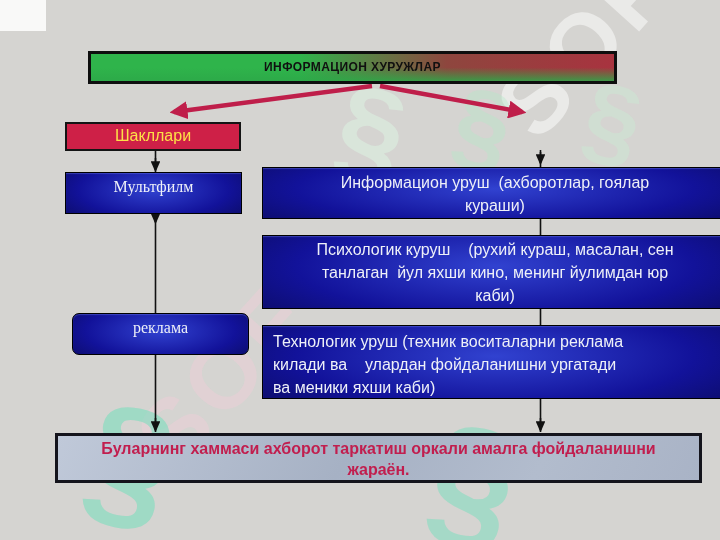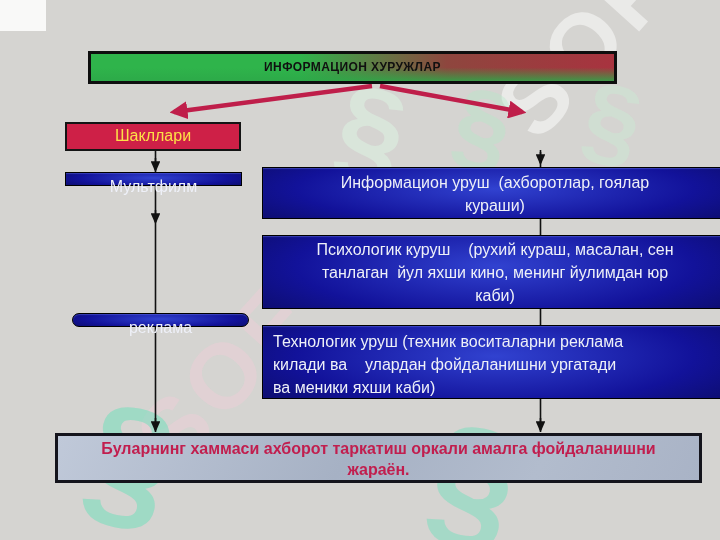--- a/index.html
+++ b/index.html
@@ -37,21 +37,21 @@
     height:29px;border:2px solid #141414;background:#ce2047;
     font-size:16px;line-height:24px;
   }
   .branch.shakllari{left:65px;top:122px;width:176px;color:#fde047;}
   .branch.turlari{left:462px;top:121px;width:196px;color:#20130d;margin-top:48px;}
   .navy{
     background:radial-gradient(95% 150% at 50% 42%, #3142d0 0%, #12129a 45%, #05052c 100%);
     border:1px solid #000;color:#eef0f8;
     box-shadow:inset 0 1px 1px rgba(130,150,255,.35);
   }
-  .left-item{width:177px;height:14px;font-size:16px;line-height:28px;}
+  .left-item{width:177px;height:42px;font-size:16px;line-height:28px;font-family:Liberation Serif, serif;}
   .li-0{left:65px;top:172px;}
   .li-1{left:65px;top:224px;}
   .li-2{left:64px;top:268px;}
   .li-3{left:72px;top:313px;border-radius:7px;}
   .right-item{left:262px;width:466px;font-size:16px;line-height:23px;white-space:pre-wrap;}
   .ri-0{top:167px;height:52px;padding-top:3px;}
   .ri-1{top:235px;height:74px;padding-top:2px;}
   .ri-2{top:325px;height:74px;padding-top:4px;text-align:left;padding-left:10px;padding-right:6px;}
   .footer-box{
     left:55px;top:433px;width:647px;height:50px;

